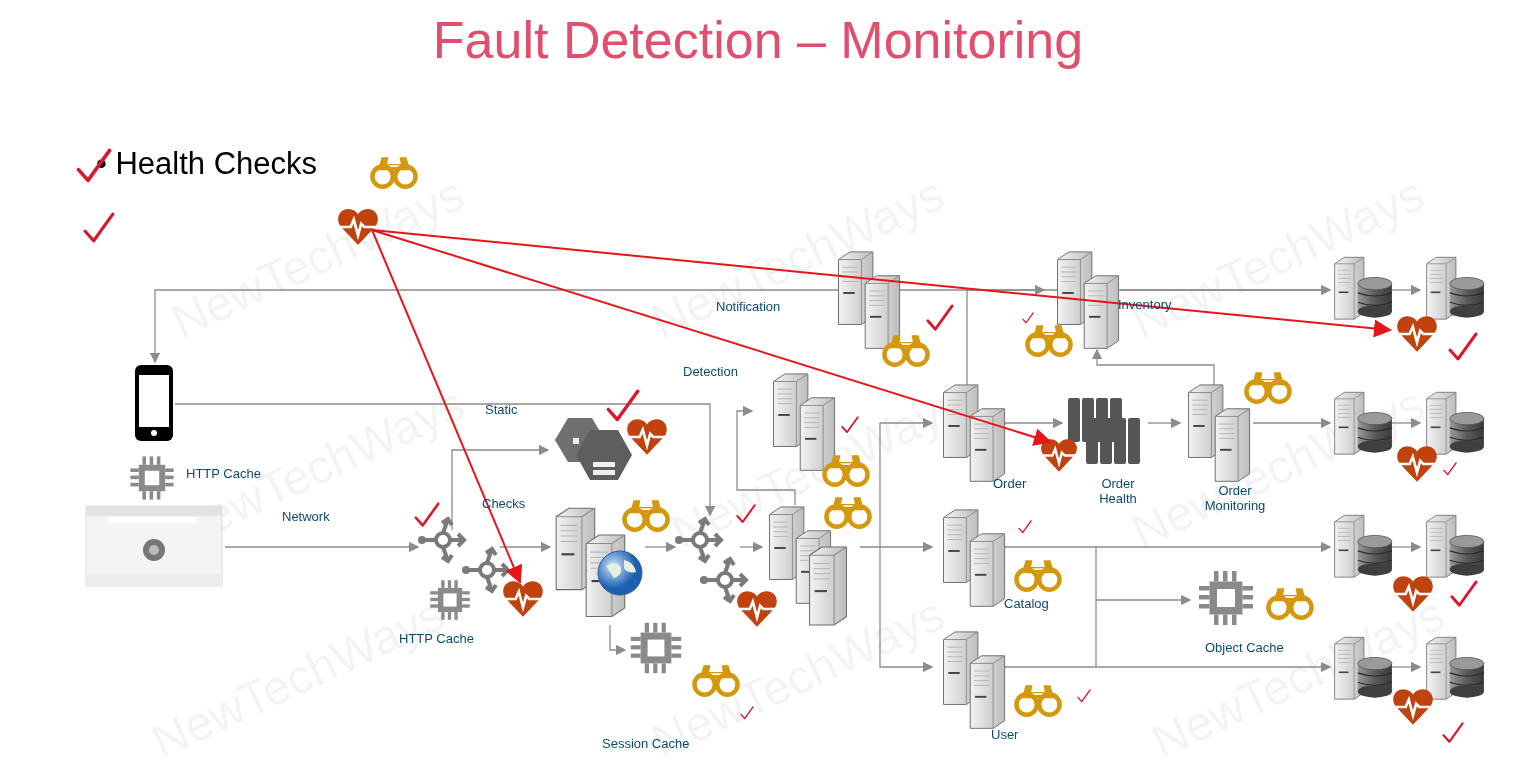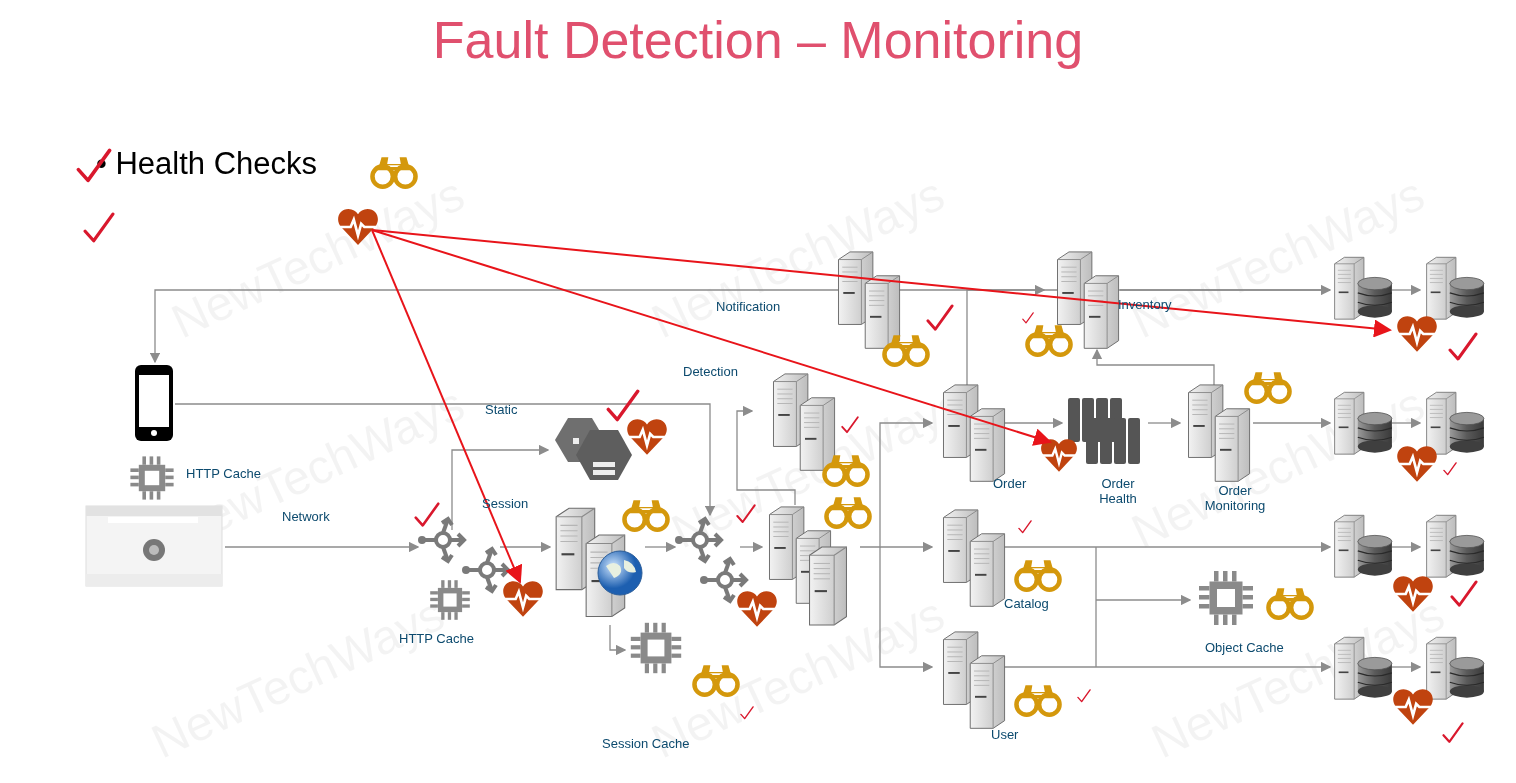--- a/index.html
+++ b/index.html
@@ -260,21 +260,21 @@
       <use href="#check" x="1074" y="689" width="20" height="14"></use>
       <use href="#check" x="736" y="706" width="22" height="14"></use>
       <use href="#check" x="1438" y="722" width="30" height="22"></use>
     </g>
   </svg>
 
   <div class="lbl" style="left:186px;top:466px">HTTP Cache</div>
   <div class="lbl" style="left:282px;top:509px">Network</div>
   <div class="lbl" style="left:399px;top:631px">HTTP Cache</div>
   <div class="lbl" style="left:485px;top:402px">Static</div>
-  <div class="lbl" style="left:482px;top:496px">Session</div>
+  <div class="lbl" style="left:482px;top:496px">Checks</div>
   <div class="lbl" style="left:602px;top:736px">Session Cache</div>
   <div class="lbl" style="left:683px;top:364px">Detection</div>
   <div class="lbl" style="left:716px;top:299px">Notification</div>
   <div class="lbl" style="left:1118px;top:297px">Inventory</div>
   <div class="lbl" style="left:993px;top:476px">Order</div>
   <div class="lbl c" style="left:1078px;top:476px;width:80px"><span>Order</span><br><span>Health</span></div>
   <div class="lbl c" style="left:1180px;top:483px;width:110px"><span>Order</span><br><span>Monitoring</span></div>
   <div class="lbl" style="left:1004px;top:596px">Catalog</div>
   <div class="lbl" style="left:1205px;top:640px">Object Cache</div>
   <div class="lbl" style="left:991px;top:727px">User</div>

